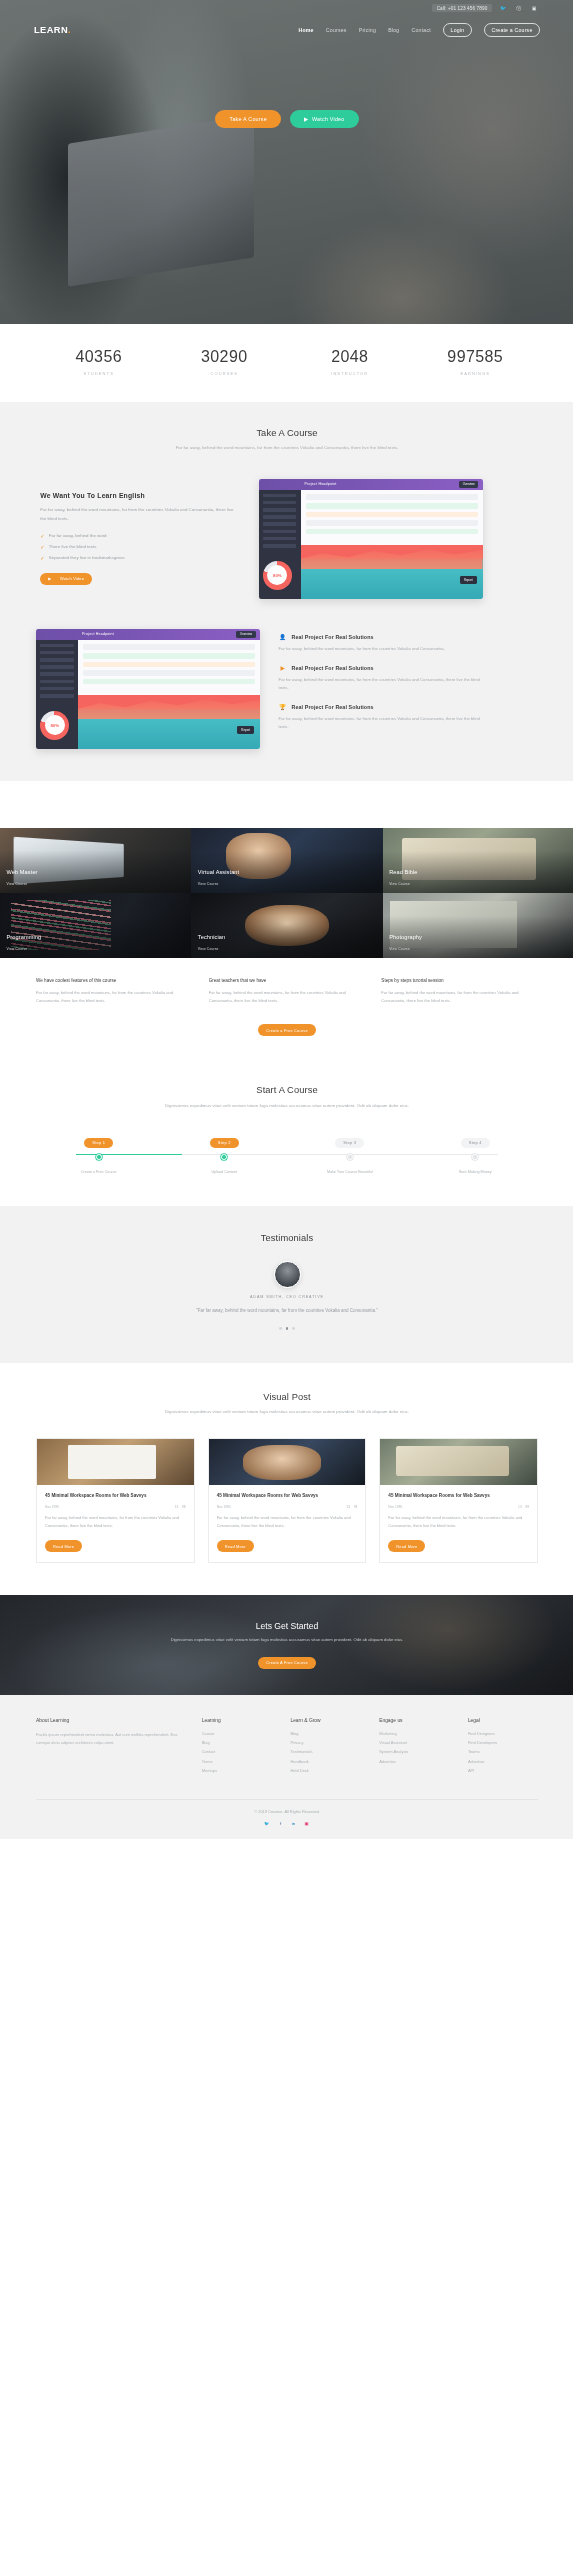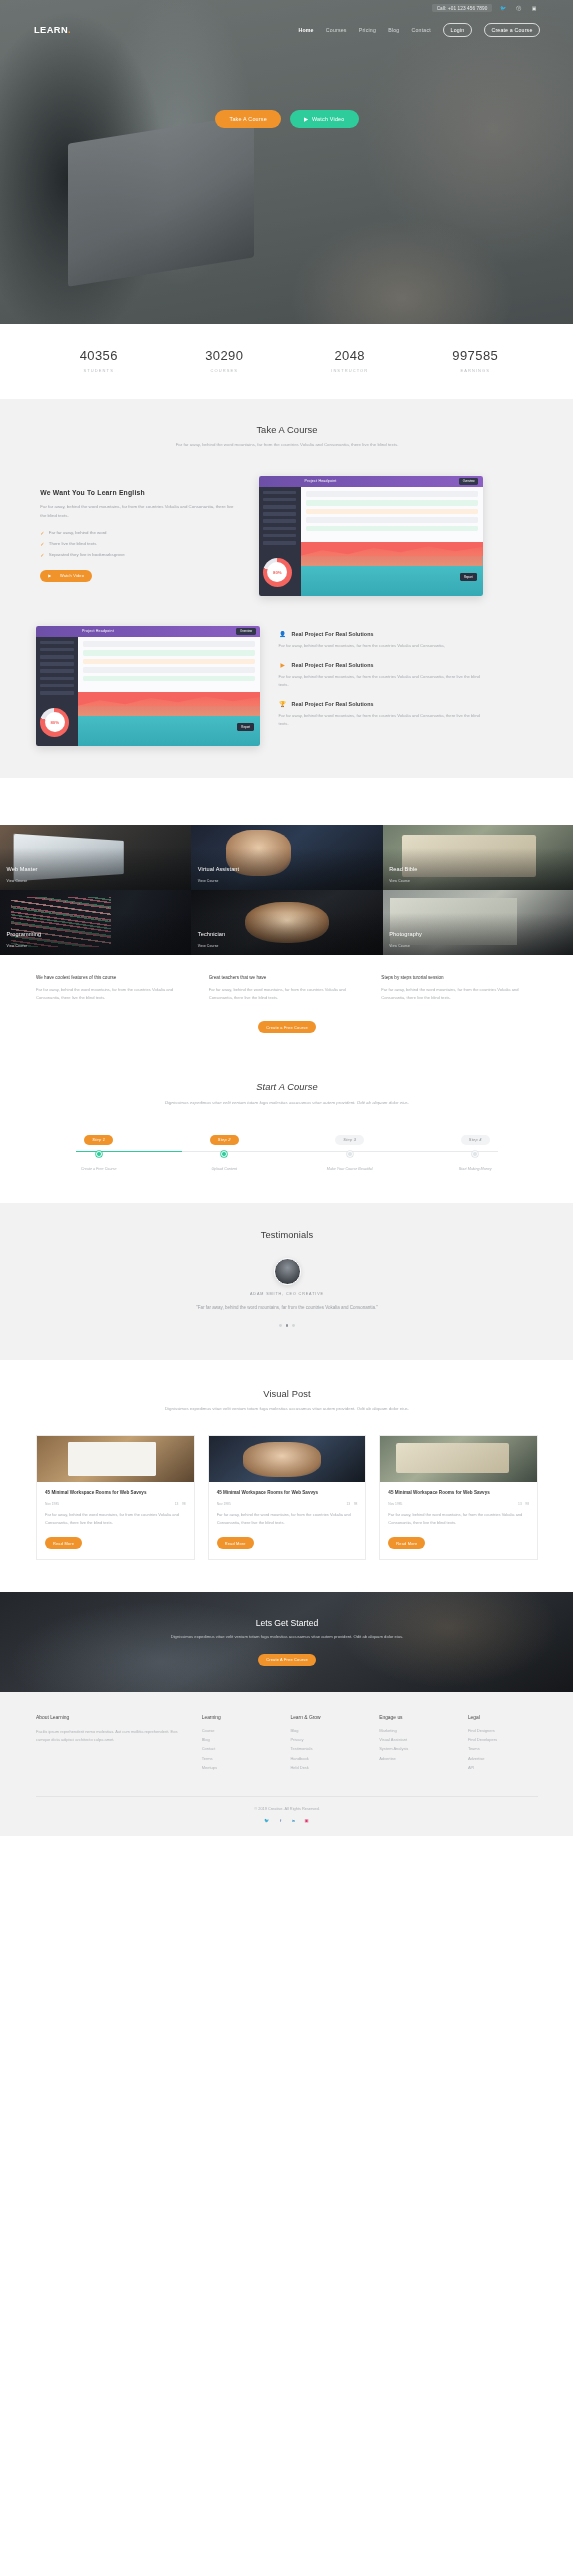--- a/index.html
+++ b/index.html
@@ -82,21 +82,21 @@
     letter-spacing: 0.2px; cursor: pointer; border: none;
     font-family: "Liberation Sans", sans-serif;
   }
   .btn-orange { background: #f0932b; }
   .btn-green  { background: #2ecc9b; }
 
   
   .stats { background:#fff; padding: 24.4px 0 26px; }
   .stats-row { display: flex; }
   .stat { flex: 1; text-align: center; }
-  .stat .num { font-size: 13px; color: #3c3c3c; font-weight: 400; letter-spacing: 0.4px; }
+  .stat .num { font-size: 16px; color: #3c3c3c; font-weight: 400; letter-spacing: 0.4px; }
   .stat .lbl { margin-top: 4.3px; font-size: 4px; color: #b7bcc0; letter-spacing: 1.1px; }
 
   
   .sec-grey { background: #f2f2f2; padding: 26px 0 32px; }
   .sec-head { text-align:center; }
   .sec-title { font-size: 9.3px; color: #3a3a3a; font-weight: 400; letter-spacing:0.1px; }
   .sec-sub { margin-top: 6.5px; font-size: 4.4px; color: #a8adb1; line-height: 1.9; }
 
   .two-col { display: flex; align-items: center; gap: 18.6px; margin-top: 26px; }
   .col-txt { width: 204px; padding-left: 4.3px; }
@@ -178,21 +178,21 @@
   .img-f { background: linear-gradient(140deg,#8d9390 0%,#b9bdb4 45%,#2e3133 100%); }
   .img-f:after{content:"";position:absolute;left:4%;top:12%;width:66%;height:72%;background:linear-gradient(150deg,#d7d9ce,#a9ada2);}
 
   .three-txt { display:flex; gap:16px; margin-top: 20px; }
   .three-txt .it { flex:1; }
   .three-txt .it h5 { font-size: 4.6px; color:#3c3c3c; font-weight:400; }
   .three-txt .it p { margin-top: 5.7px; font-size: 4.1px; color:#a9aeb2; line-height: 1.95; }
   .center-btn { text-align:center; margin-top: 17px; padding-bottom: 24.4px;}
 
   
-  .steps-wrap { padding: 24.4px 0 32px; background:#fff;font-style:italic; }
+  .steps-wrap { padding: 24.4px 0 32px; background:#fff; }
   .steps { margin-top: 24.4px; position: relative; }
   .steps-line { position:absolute; left:8%; right:8%; top:19.4px; height:1.4px; background:#e7e9eb; }
   .steps-line .fill { position:absolute; left:0; width:25%; height:100%; background:#2ecc9b; }
   .steps-row { display:flex; position:relative; }
   .step { flex:1; text-align:center; }
   .step .pill {
     display:inline-block; font-size:4px; color:#8e9397; background:#f2f3f4;
     padding:2.9px 8px; border-radius:6.5px; letter-spacing:0.2px;
   }
   .step.done .pill { background:#f0932b; color:#fff; }

